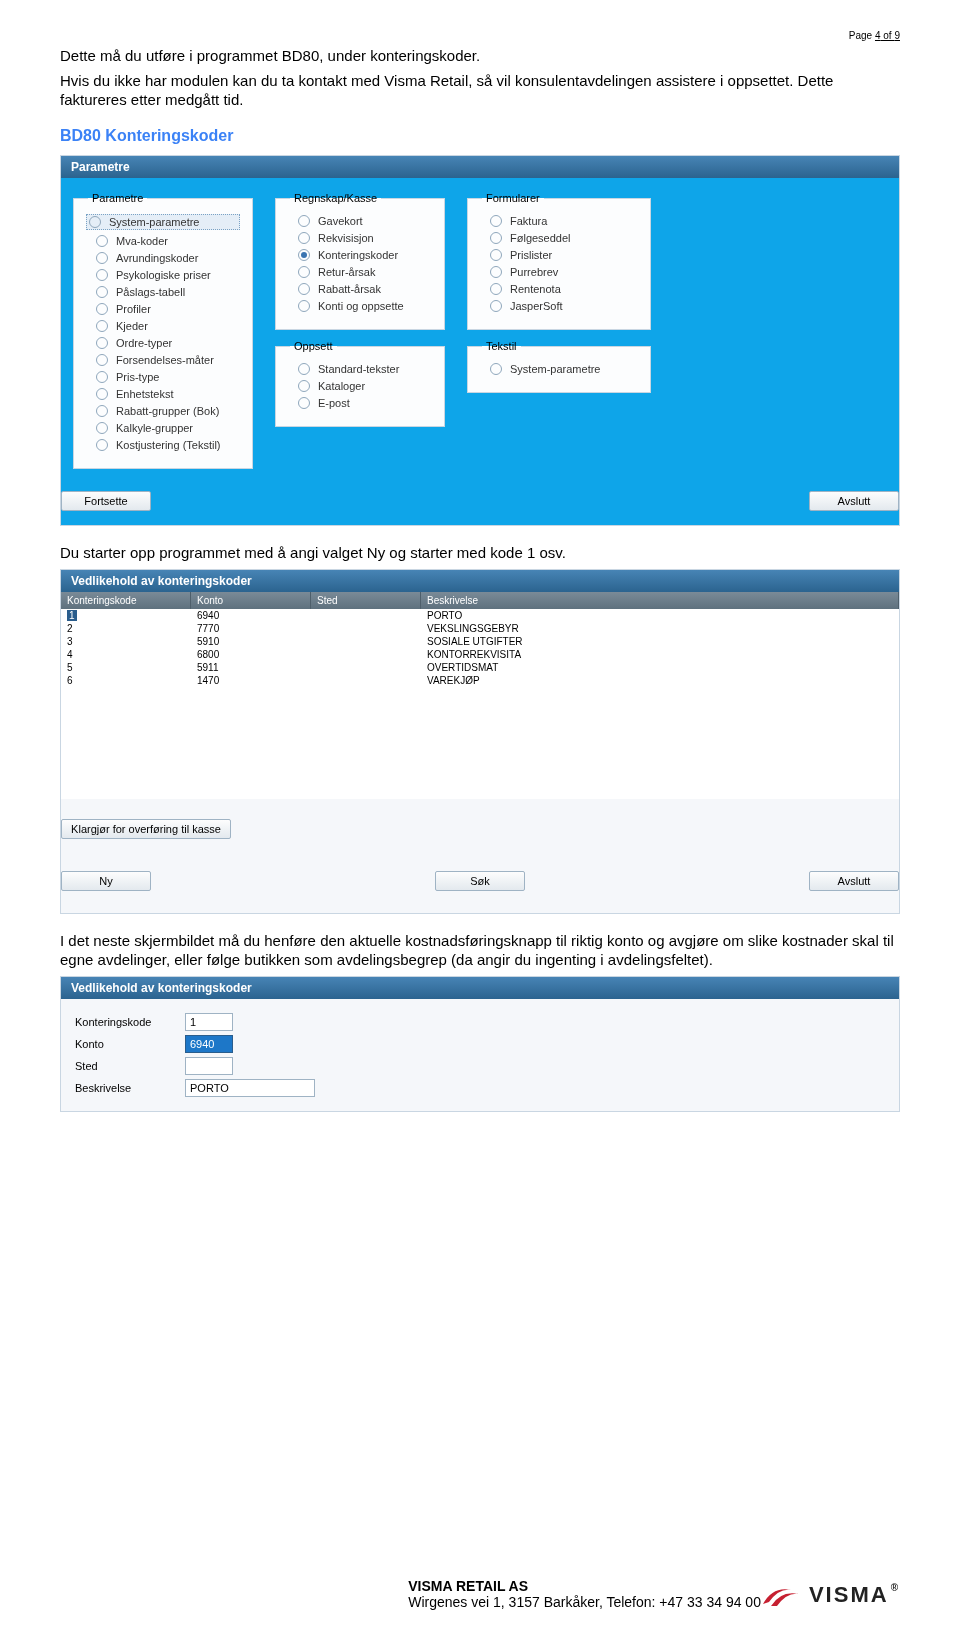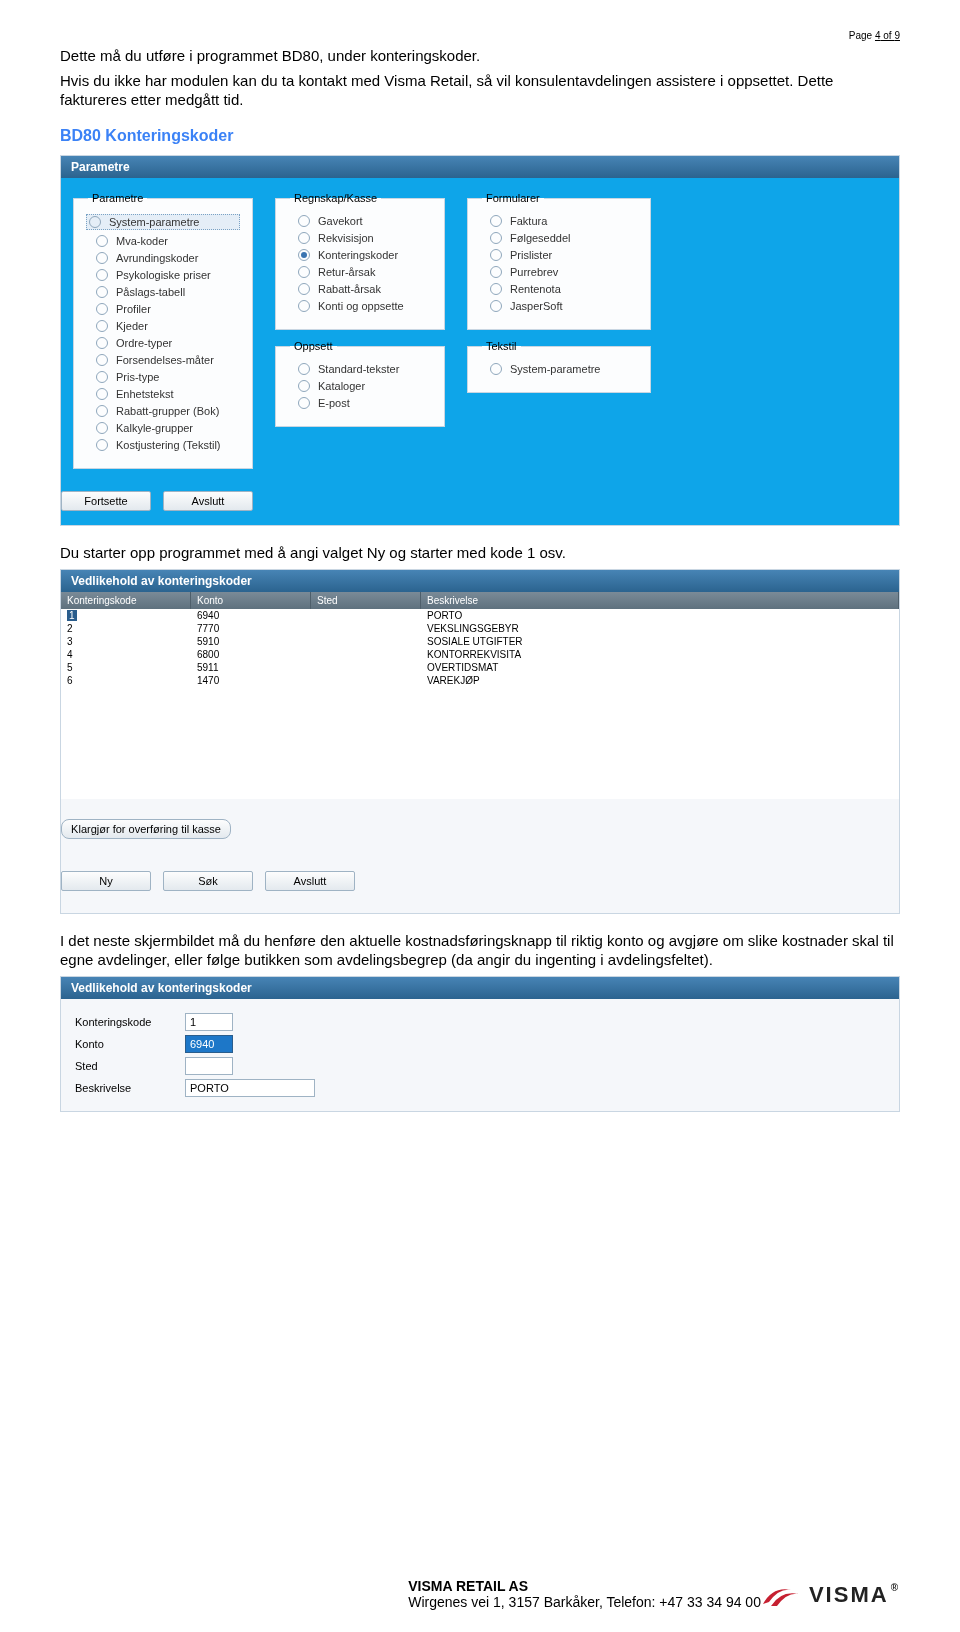--- a/index.html
+++ b/index.html
@@ -16,23 +16,23 @@
   .panel-header { background: linear-gradient(#4784b5, #2b638f); color: #fff; font-weight: bold; font-size: 12px; padding: 4px 10px; }
   
   .param-body { padding: 14px 12px 12px 12px; display: flex; gap: 22px; }
   .param-col { display: flex; flex-direction: column; gap: 10px; }
   fieldset.box { border: 1px solid #c9d6e2; background: #fcfdfe; padding: 6px 14px 12px 14px; }
   fieldset.box legend { font-size: 11px; padding: 0 4px; color: #000; }
   .opt { display: flex; align-items: center; gap: 8px; margin: 5px 8px; font-size: 11px; color: #333; }
   .radio { width: 12px; height: 12px; border: 1px solid #8fa7bc; border-radius: 50%; display: inline-block; position: relative; }
   .radio.checked::after { content: ""; position: absolute; width: 6px; height: 6px; background: #3A74B0; border-radius: 50%; top: 2px; left: 2px; }
   .opt.selected { background: #e5eef7; padding: 1px 2px; margin: 4px -2px; border: 1px dotted #7aa2c4; }
-  .btn-row { display: flex; justify-content: flex-start; gap: 12px; padding: 10px 0 14px 0; }
+  .btn-row { display: flex; justify-content: space-between; gap: 12px; padding: 10px 0 14px 0; }
   .btn { font-size: 11px; border: 1px solid #9fb3c4; background: linear-gradient(#fdfdfd, #e3e9ee); padding: 3px 0; width: 90px; text-align: center; border-radius: 2px; cursor: pointer; }
-  .btn.wide { width: 170px; border-radius: 8px; }
+  .btn.wide { width: 170px; }
 
   
   .tbl-body { background: #fff; }
   .tbl-head { display: flex; background: linear-gradient(#7a8a97, #5e717e); color: #fff; font-size: 10px; }
   .tbl-head div { padding: 3px 6px; border-right: 1px solid #4e5f6b; }
   .c1 { width: 130px; } .c2 { width: 120px; } .c3 { width: 110px; } .c4 { flex: 1; }
   .tbl-rows { background: #fff; min-height: 190px; }
   .row { display: flex; font-size: 10px; color: #000; }
   .row div { padding: 1px 6px; }
   .row.sel .c1 span { background: #2a5d8c; color: #fff; padding: 0 2px; }

